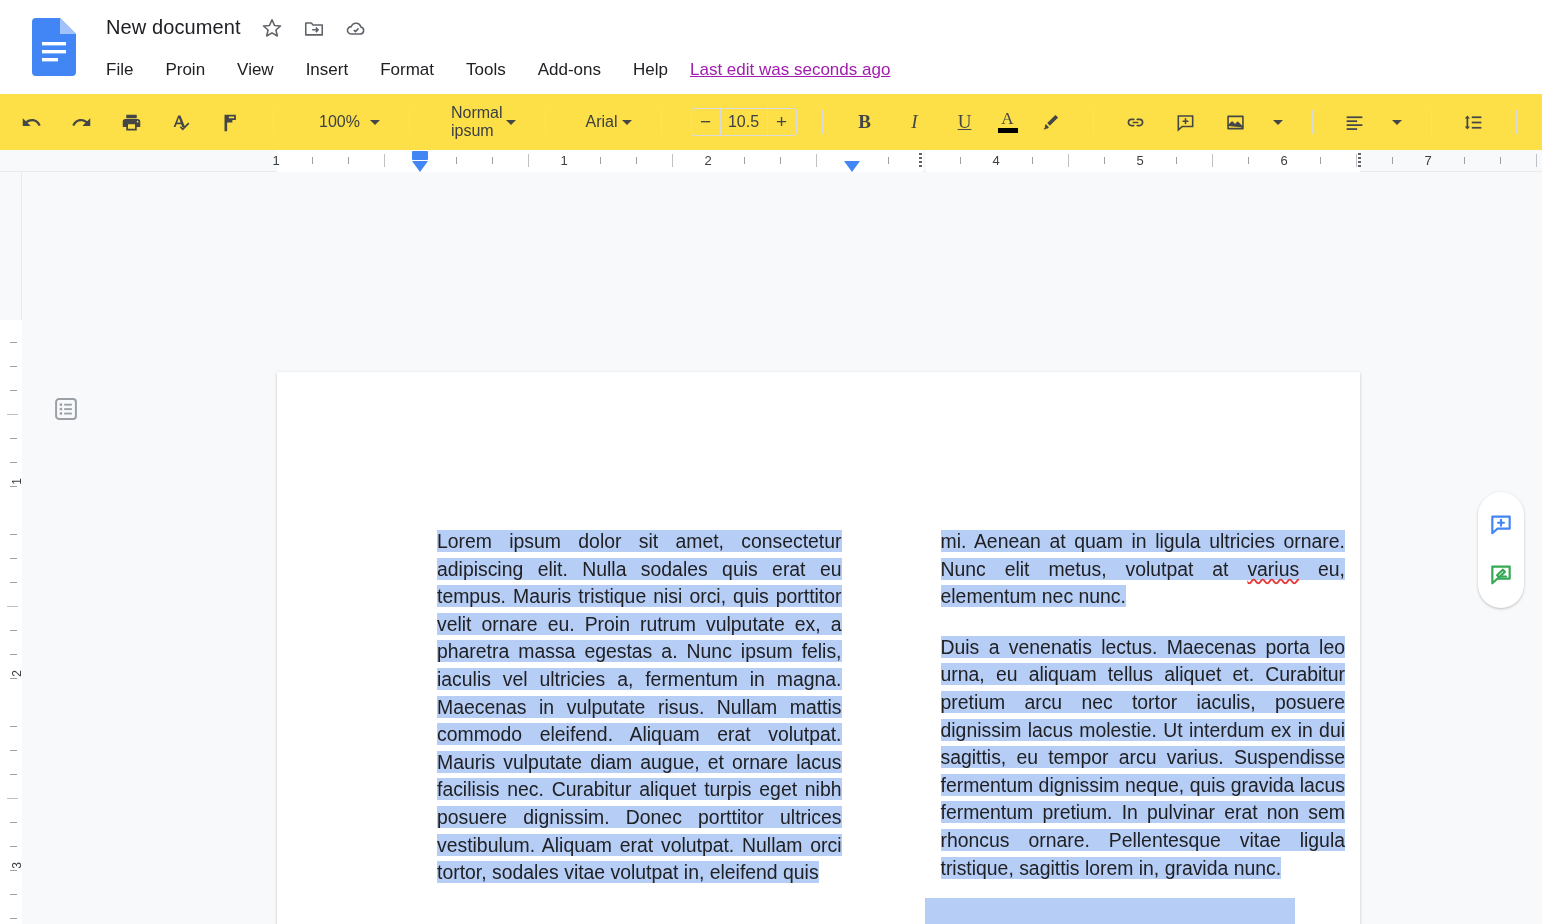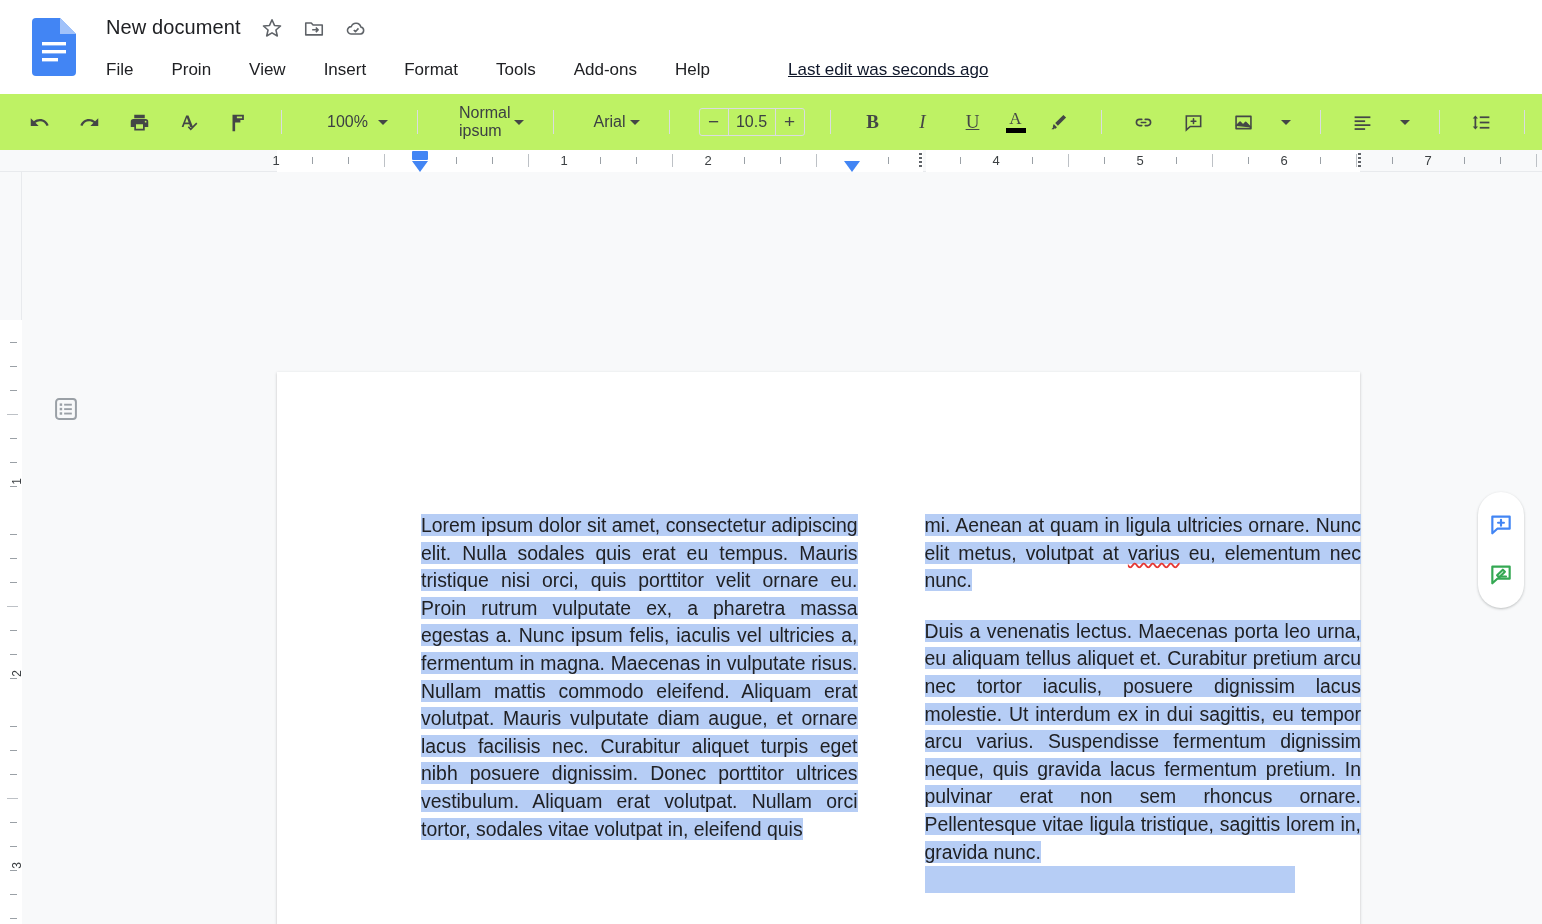--- a/index.html
+++ b/index.html
@@ -19,35 +19,35 @@
   }
 
   .title-row { position: absolute; left: 106px; top: 16px; display: flex; align-items: center; gap: 20px; }
   .doc-title {
     font-size: 20px; color: #202124; font-weight: 400; letter-spacing: 0.1px;
     white-space: nowrap;
   }
   .title-icon { width: 22px; height: 22px; display: inline-block; color: #5f6368; }
   .title-icon svg { display: block; }
 
-  .menu-row { position: absolute; left: 106px; top: 58px; display: flex; align-items: center; gap: 18px; }
+  .menu-row { position: absolute; left: 106px; top: 58px; display: flex; align-items: center; gap: 12px; }
   .menu-item {
     font-size: 17px; color: #202124; padding: 2px 10px; border-radius: 4px;
     white-space: nowrap; cursor: default;
   }
   .menu-item:first-child { padding-left: 0; }
   .last-edit {
-    font-size: 17px; color: #0f172a; text-decoration: underline; margin-left: 50px;
+    font-size: 17px; color: #a21caf; text-decoration: underline; 
     white-space: nowrap;
   }
 
   
   .toolbar {
-    position: relative; height: 56px; background: #bef264;
-    display: flex; align-items: center; padding-left: 22px; gap: 16px;
+    position: relative; height: 56px; background: #fde047;
+    display: flex; align-items: center; padding-left: 14px; gap: 16px;
   }
   .tb-btn {
     width: 34px; height: 34px; display: flex; align-items: center; justify-content: center;
     color: #444746; border-radius: 4px; flex: none;
   }
   .tb-sep { width: 1px; height: 24px; background: #dadce0; margin: 0 9px; flex: none; }
   .tb-caret { width: 18px; height: 34px; display: flex; align-items: center; justify-content: center; color: #444746; flex: none; }
   .caret { width: 0; height: 0; border-left: 5px solid transparent; border-right: 5px solid transparent; border-top: 5px solid #444746; }
 
   .zoom-box { display: flex; align-items: center; margin-left: 10px; }
@@ -124,21 +124,21 @@
   .doc-body {
     position: absolute; left: 144px; top: 140px; width: 940px;
   }
 
   .cols { display: flex; gap: 67px; }
   .col { width: 437px; }
 
   p.para {
     font-family: "Liberation Sans", sans-serif;
     font-size: 19.4px; line-height: 27.6px; color: #202124;
-    text-align: justify; margin: 0;
+    text-align: justify; margin: 16px;
   }
   p.para + p.para { margin-top: 23px; }
   .sel { background: #b6cdf5; }
   .sel-tail { background: #b6cdf5; height: 27px; }
 
   .misspell {
     text-decoration: underline wavy #e53935;
     text-decoration-skip-ink: none;
     text-underline-offset: 2px;
   }

